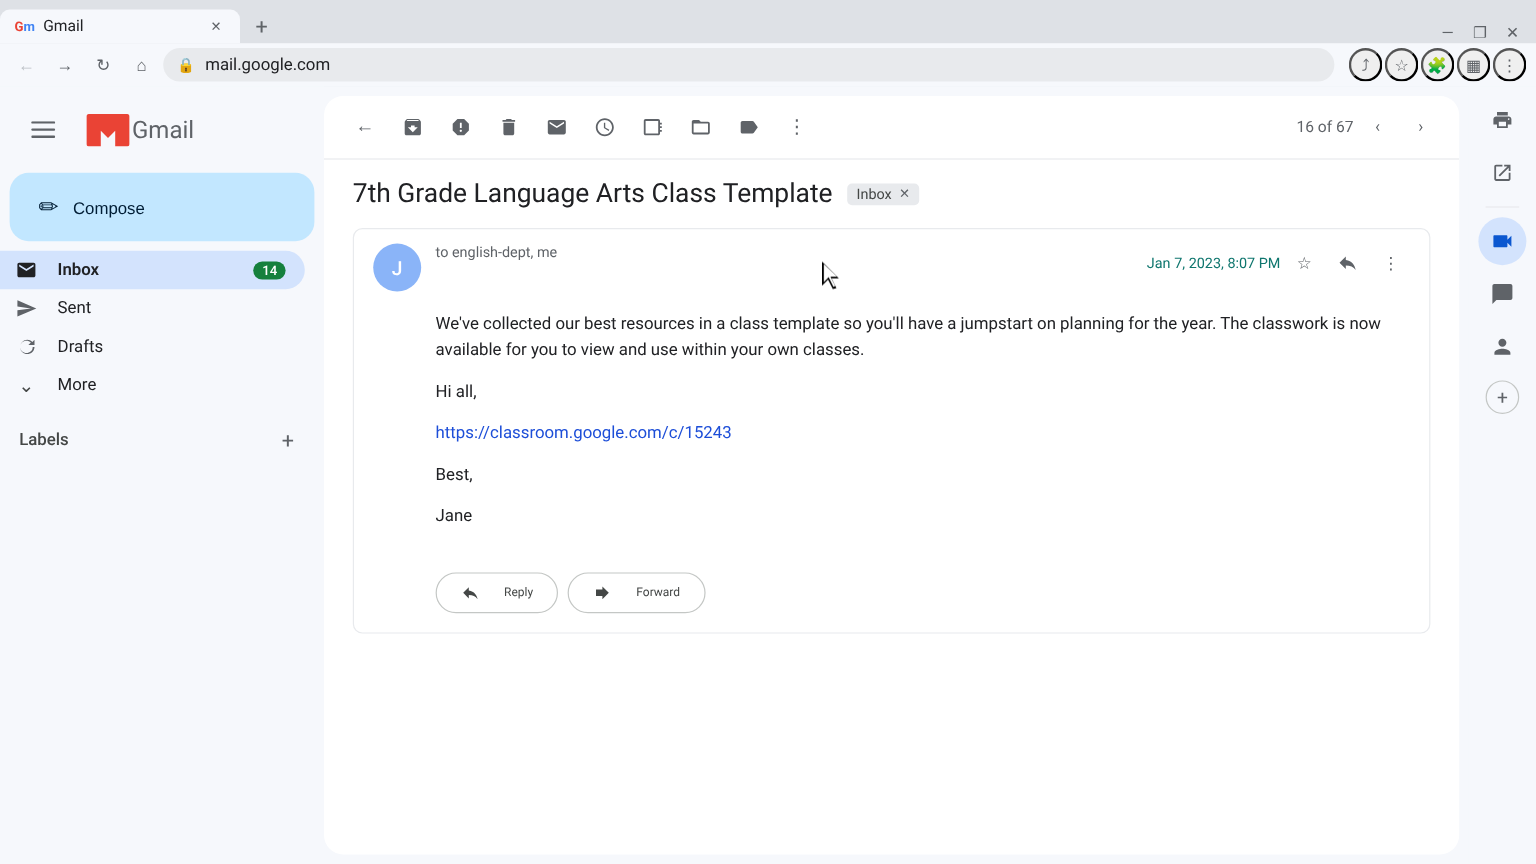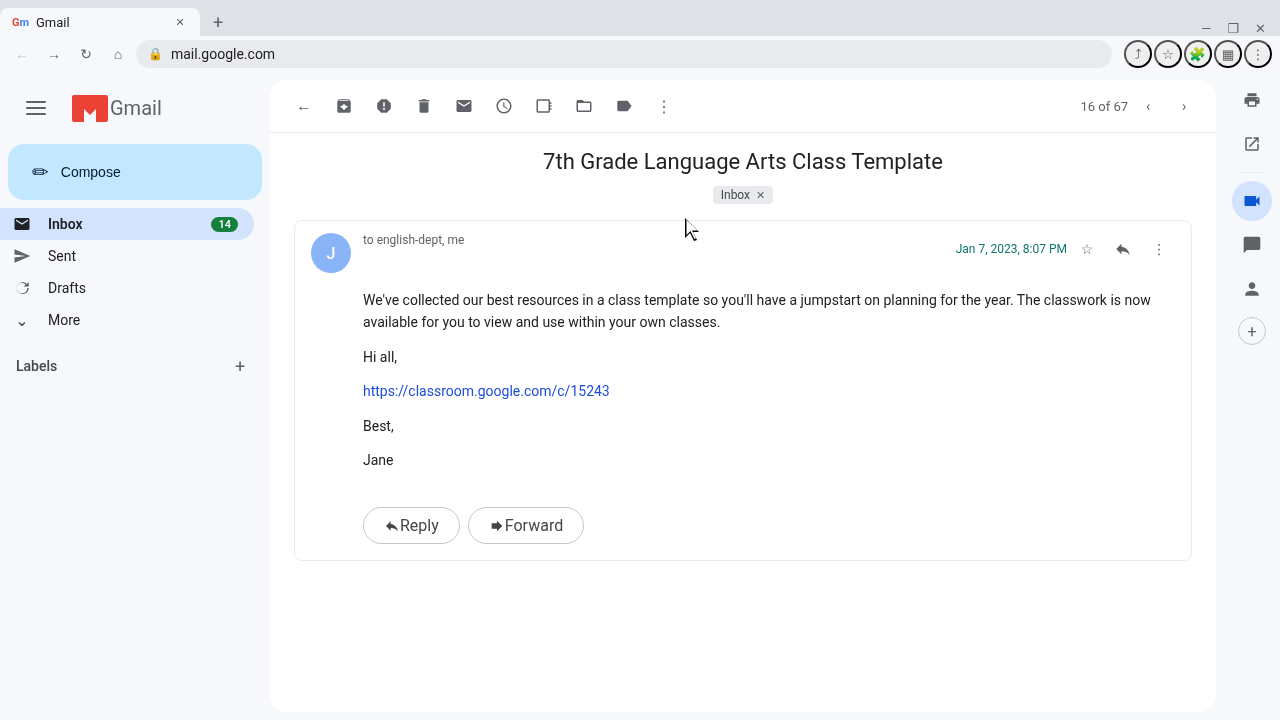--- a/index.html
+++ b/index.html
@@ -46,41 +46,41 @@
     
     .main-content { flex: 1; background: #fff; border-radius: 16px; margin: 8px 8px 8px 0; overflow: hidden; display: flex; flex-direction: column; }
     .email-toolbar { display: flex; align-items: center; padding: 8px 16px; border-bottom: 1px solid #e8eaed; gap: 4px; }
     .toolbar-btn { width: 36px; height: 36px; border-radius: 50%; display: flex; align-items: center; justify-content: center; cursor: pointer; color: #5f6368; font-size: 16px; border: none; background: none; }
     .toolbar-separator { flex: 1; }
     .toolbar-pagination { display: flex; align-items: center; gap: 4px; color: #5f6368; font-size: 13px; margin-left: auto; }
     .page-nav-btn { width: 32px; height: 32px; border-radius: 50%; display: flex; align-items: center; justify-content: center; cursor: pointer; color: #5f6368; font-size: 14px; }
 
     
     .email-view { flex: 1; overflow-y: auto; padding: 16px 24px; }
-    .email-subject-row { display: flex; align-items: center; gap: 12px; margin-bottom: 16px; flex-direction: column; }
+    .email-subject-row { display: flex; align-items: center; gap: 12px; margin-bottom: 16px; }
     .email-subject { font-size: 22px; font-weight: 400; color: #202124; }
     .inbox-badge { background: #e8eaed; border-radius: 4px; padding: 2px 8px; font-size: 12px; color: #444746; display: flex; align-items: center; gap: 4px; }
     .inbox-badge-x { cursor: pointer; font-size: 11px; color: #5f6368; margin-left: 2px; }
 
     .email-card { border: 1px solid #e8eaed; border-radius: 8px; margin-bottom: 16px; overflow: hidden; }
     .email-header { display: flex; align-items: flex-start; padding: 12px 16px; gap: 12px; }
     .avatar { width: 40px; height: 40px; border-radius: 50%; background: #9aa0a6; display: flex; align-items: center; justify-content: center; font-size: 16px; color: #fff; font-weight: 500; flex-shrink: 0; overflow: hidden; }
     .sender-info { flex: 1; }
     .sender-name { font-weight: 500; font-size: 14px; color: #202124; }
     .sender-email { font-size: 12px; color: #5f6368; }
     .email-date { font-size: 12px; color: #0f766e; margin-left: auto; }
     .email-action-btn { width: 32px; height: 32px; border-radius: 50%; display: flex; align-items: center; justify-content: center; cursor: pointer; color: #5f6368; font-size: 14px; }
     .star-btn { color: #5f6368; }
 
     .email-body { padding: 4px 16px 16px 68px; font-size: 14px; line-height: 1.6; color: #202124; }
     .email-body p { margin-bottom: 12px; }
     .email-link { color: #1d4ed8; text-decoration: none; }
 
     .email-reply-btns { padding: 8px 16px 16px 68px; display: flex; gap: 8px; }
-    .reply-btn { display: flex; align-items: center; gap: 0; padding: 8px 20px; border: 1px solid #c4c7c5; border-radius: 20px; background: none; cursor: pointer; font-size: 16px; color: #444746; font-family: inherit; }
+    .reply-btn { display: flex; align-items: center; gap: 20px; padding: 8px 20px; border: 1px solid #c4c7c5; border-radius: 20px; background: none; cursor: pointer; font-size: 10px; color: #444746; font-family: inherit; }
 
     
     .right-panel { width: 56px; background: #f6f8fc; display: flex; flex-direction: column; align-items: center; padding-top: 8px; gap: 4px; flex-shrink: 0; }
     .right-panel-btn { width: 40px; height: 40px; border-radius: 50%; display: flex; align-items: center; justify-content: center; cursor: pointer; color: #5f6368; font-size: 16px; }
     .right-panel-btn.active { background: #d3e3fd; color: #0b57d0; }
     .right-panel-divider { width: 28px; height: 1px; background: #e8eaed; margin: 4px 0; }
     .right-panel-add { width: 28px; height: 28px; border-radius: 50%; display: flex; align-items: center; justify-content: center; cursor: pointer; color: #5f6368; border: 1px solid #c4c7c5; font-size: 16px; margin-top: 4px; }
 
     
     .cursor-overlay {

